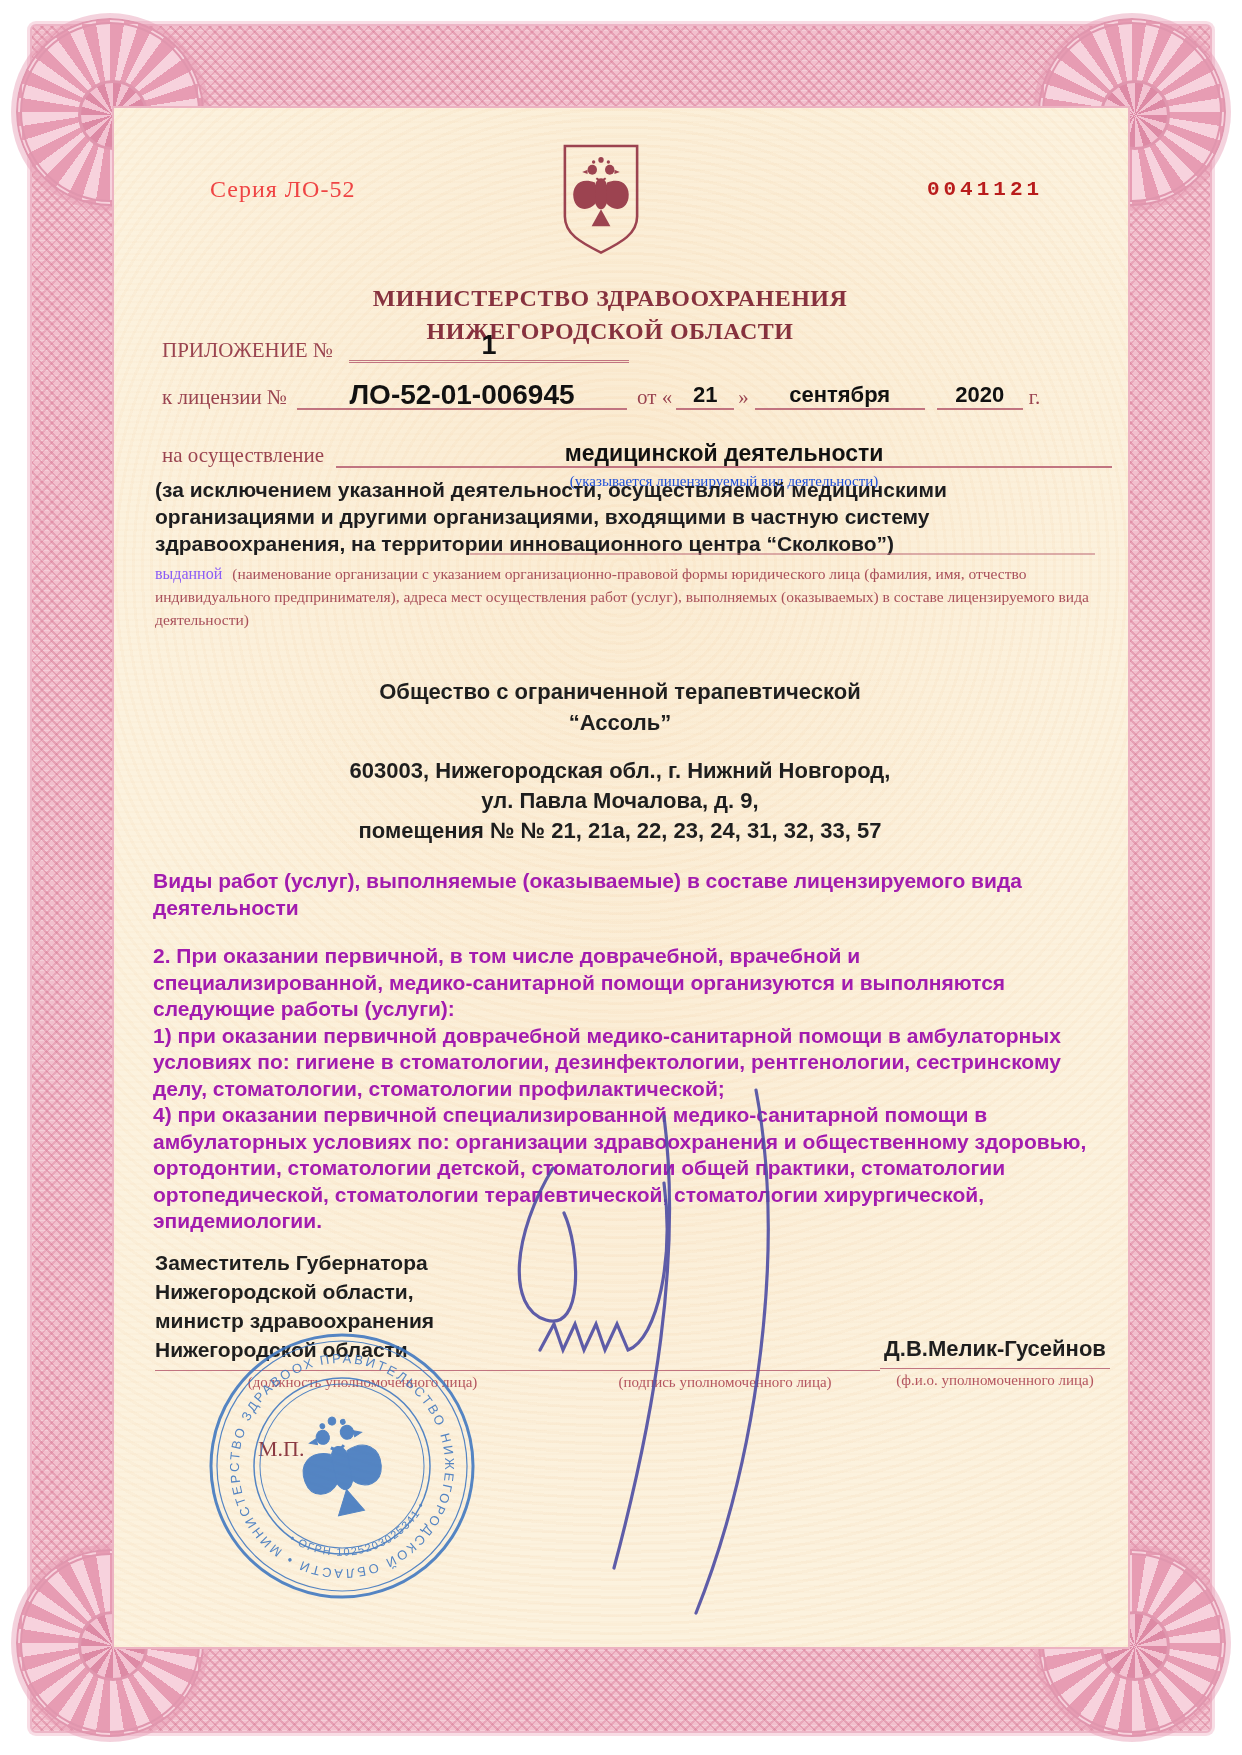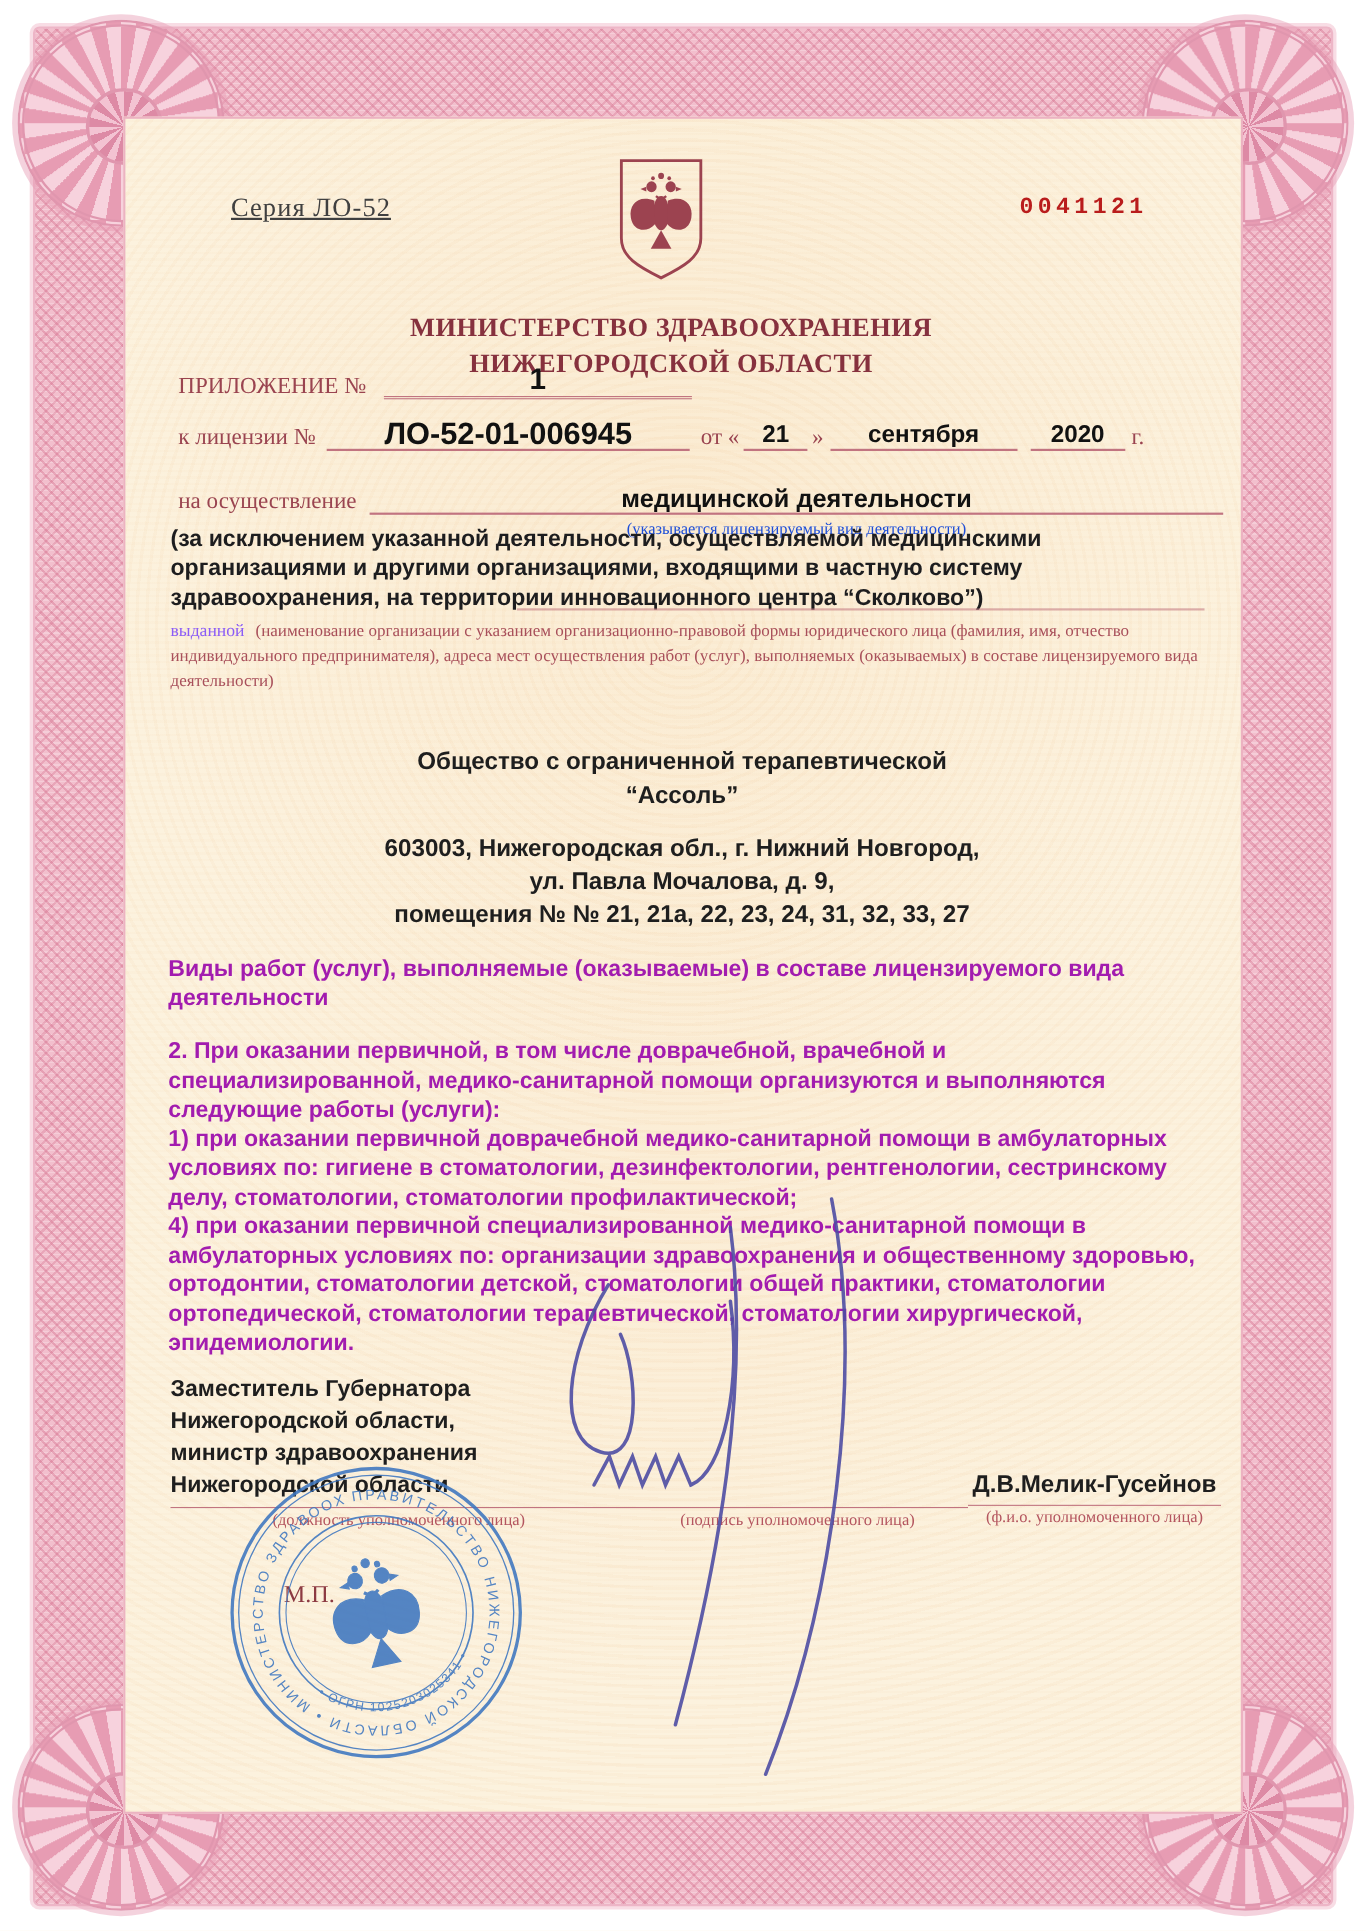--- a/index.html
+++ b/index.html
@@ -30,21 +30,21 @@
       radial-gradient(circle, rgba(247,213,222,.95) 0 21%, rgba(247,213,222,0) 22%),
       repeating-conic-gradient(#e79cb3 0 9deg, #f7d2dd 9deg 18deg);
     border:6px double #e096ae;box-shadow:0 0 0 5px rgba(231,156,179,.45);}
   .rosette.tl{left:16px;top:18px;} .rosette.tr{right:16px;top:18px;}
   .rosette.bl{left:16px;bottom:18px;} .rosette.br{right:16px;bottom:18px;}
   .rosette .hub{position:absolute;left:50%;top:50%;width:64px;height:64px;margin:-32px 0 0 -32px;
     border-radius:50%;background:repeating-conic-gradient(#dd8aa5 0 15deg, #f3c3d2 15deg 30deg);
     border:3px solid #e096ae;}
   
   .abs{position:absolute;}
-  .series{left:210px;top:176px;font-family:"Liberation Serif",serif;font-size:24px;color:#404040;letter-spacing:1px;text-decoration:underline;}
+  .series{left:210px;top:176px;font-family:"Liberation Serif",serif;font-size:24px;color:#ef4444;letter-spacing:1px;}
   .gerb{left:558px;top:140px;}
   .number{left:855px;top:178px;width:260px;text-align:center;font-family:"Liberation Mono",monospace;
     font-size:21px;font-weight:bold;color:#b91c1c;letter-spacing:4px;}
   .title{left:140px;top:250px;width:940px;text-align:center;font-family:"Liberation Serif",serif;
     font-weight:bold;font-size:24px;line-height:33px;color:#86313e;letter-spacing:.5px;margin-top:32px;}
   .formrow{display:flex;align-items:flex-end;font-family:"Liberation Serif",serif;
     font-size:21px;color:#9a4450;}
   .row1{left:162px;top:330px;width:700px;}
   .row2{left:162px;top:382px;width:952px;}
   .row3{left:162px;top:440px;width:950px;}
@@ -169,21 +169,21 @@
   </div>
 
   <div class="abs org">
     <div>Общество с ограниченной терапевтической</div>
     <div>“Ассоль”</div>
   </div>
 
   <div class="abs addr">
     <div>603003, Нижегородская обл., г. Нижний Новгород,</div>
     <div>ул. Павла Мочалова, д. 9,</div>
-    <div>помещения № № 21, 21а, 22, 23, 24, 31, 32, 33, 27</div>
+    <div>помещения № № 21, 21а, 22, 23, 24, 31, 32, 33, 57</div>
   </div>
 
   <div class="abs works">
     <p class="intro">Виды работ (услуг), выполняемые (оказываемые) в составе лицензируемого вида деятельности</p>
     <p>2. При оказании первичной, в том числе доврачебной, врачебной и специализированной, медико-санитарной помощи организуются и выполняются следующие работы (услуги):</p>
     <p>1) при оказании первичной доврачебной медико-санитарной помощи в амбулаторных условиях по: гигиене в стоматологии, дезинфектологии, рентгенологии, сестринскому делу, стоматологии, стоматологии профилактической;</p>
     <p>4) при оказании первичной специализированной медико-санитарной помощи в амбулаторных условиях по: организации здравоохранения и общественному здоровью, ортодонтии, стоматологии детской, стоматологии общей практики, стоматологии ортопедической, стоматологии терапевтической, стоматологии хирургической, эпидемиологии.</p>
   </div>
 
   <div class="abs sig">

